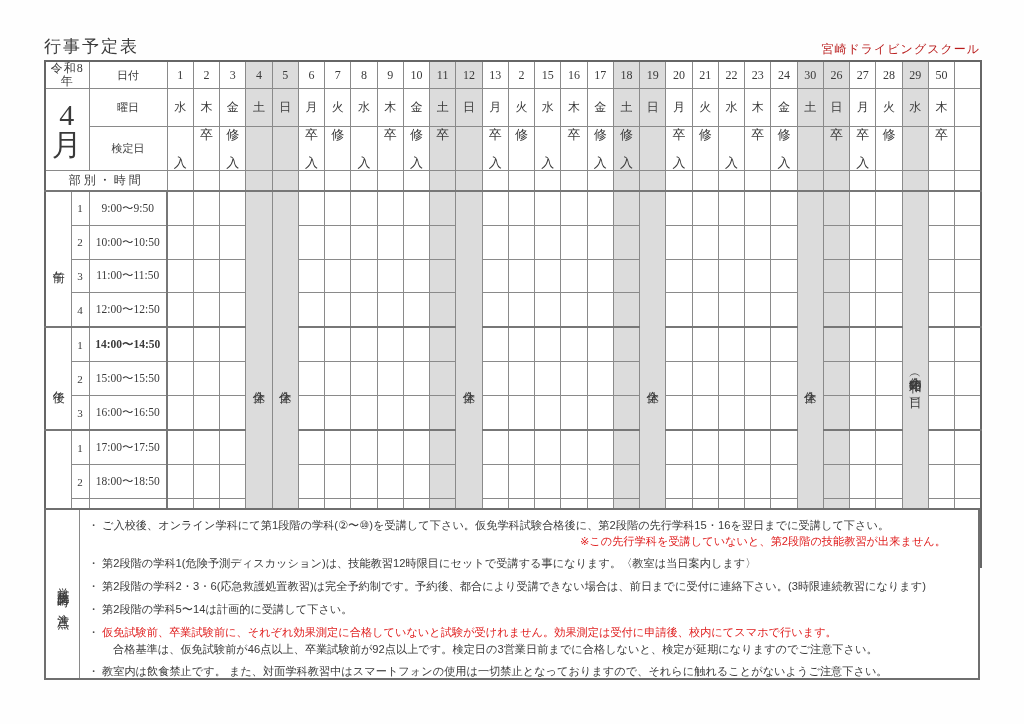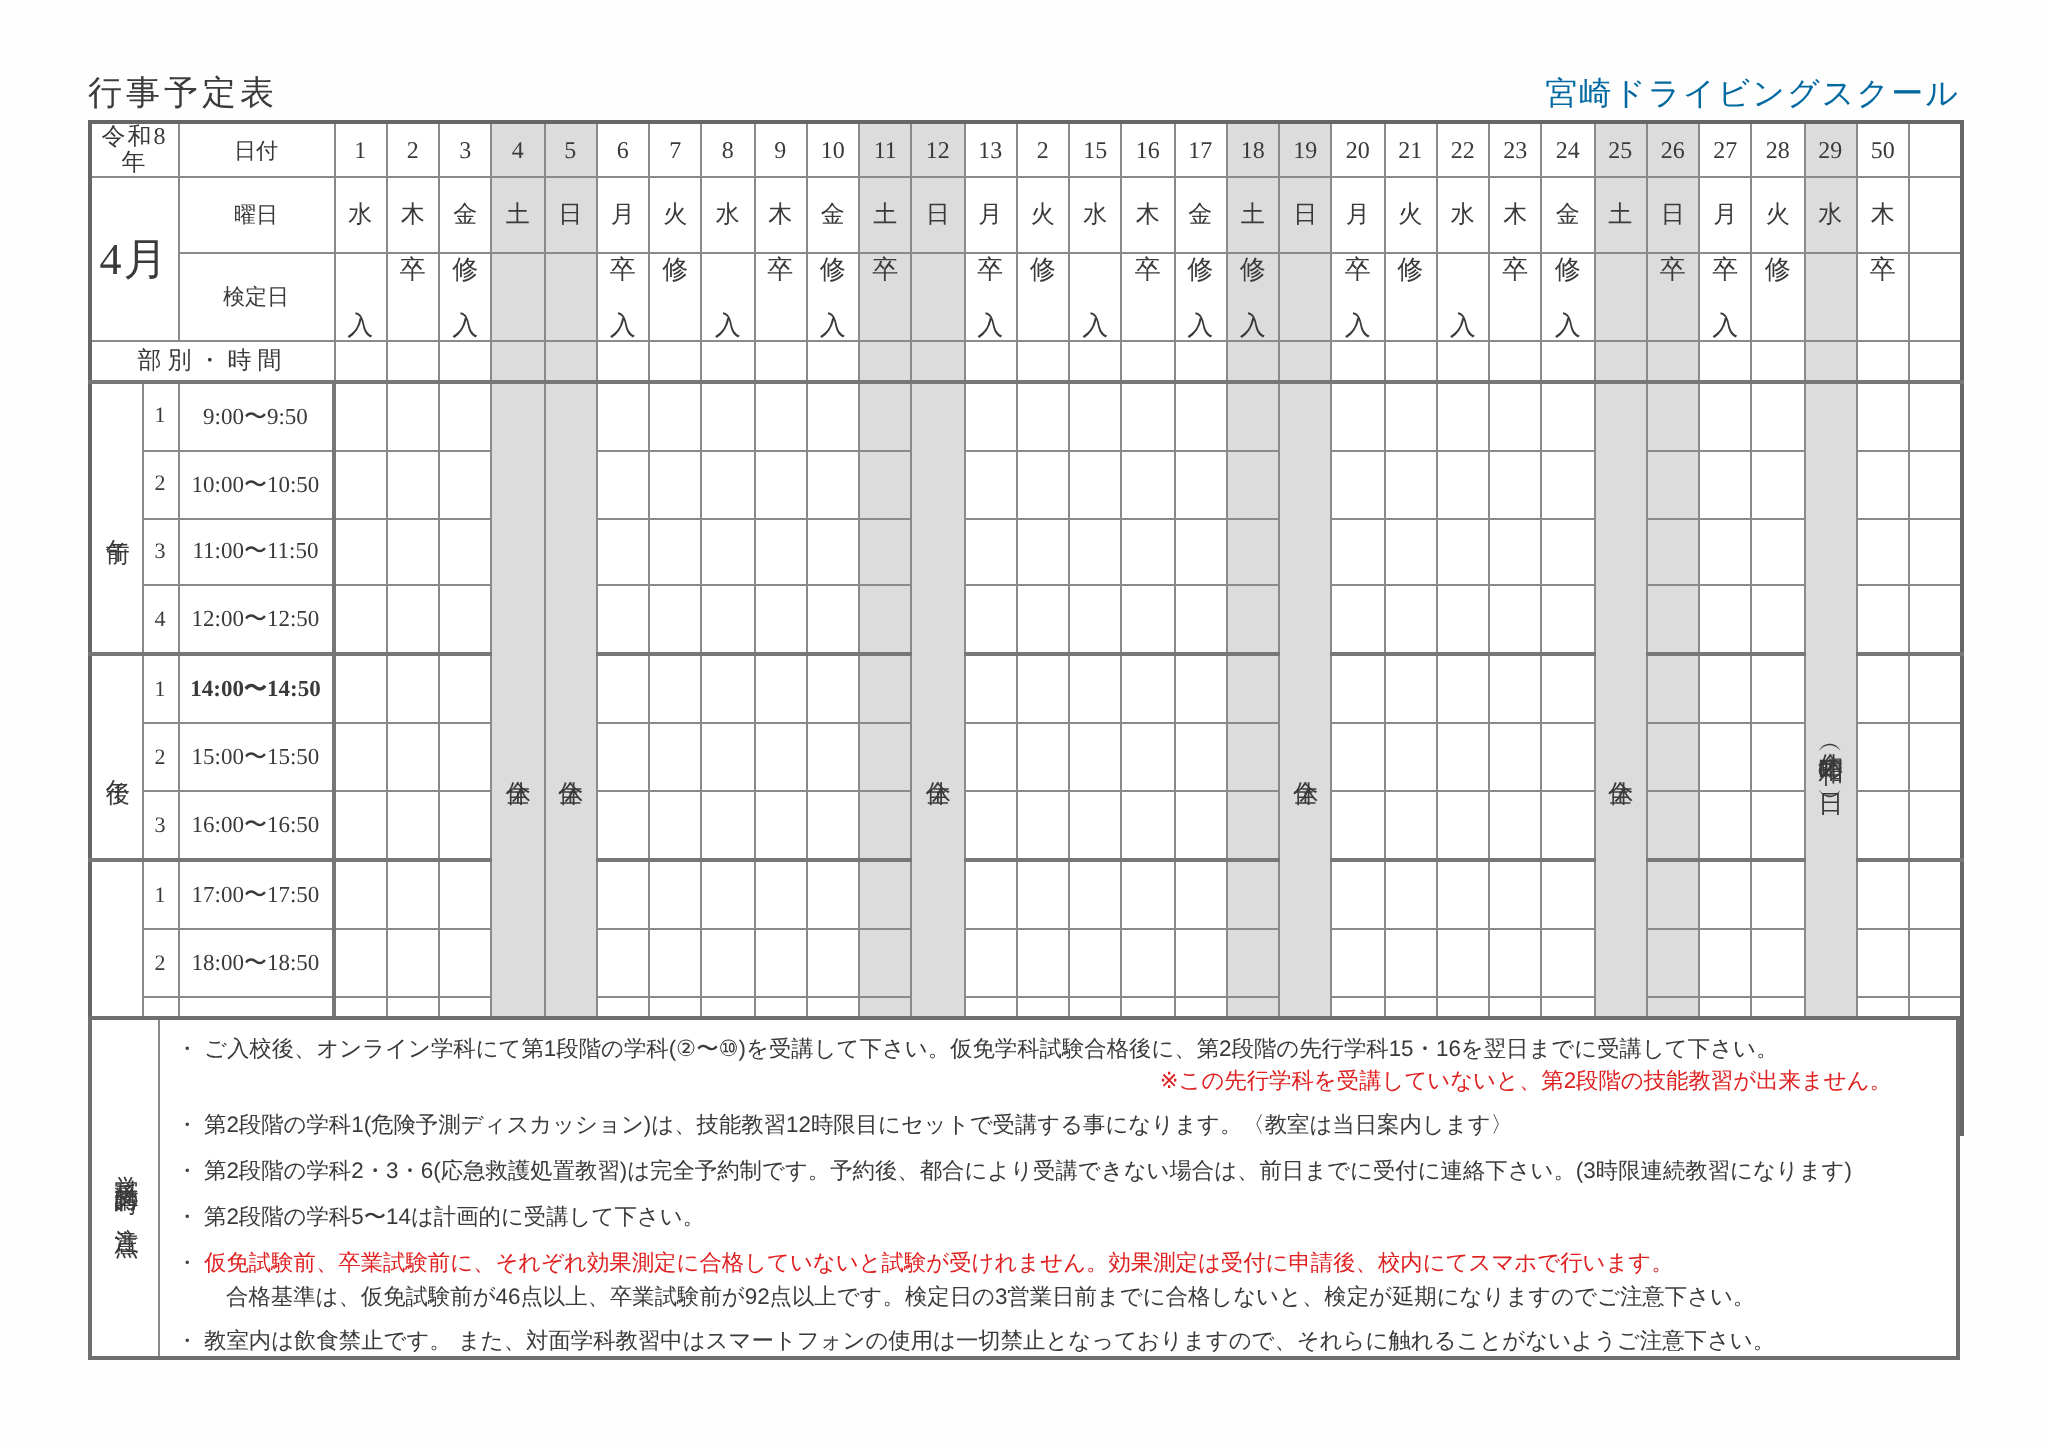--- a/index.html
+++ b/index.html
@@ -25,23 +25,23 @@
     display: flex; align-items: flex-end;
     justify-content: space-between;
   }
   #doc-title {
     font-size: 17px;
     letter-spacing: 2px;
     color: #3c3c3c;
     white-space: nowrap;
   }
   #school-name {
-    font-size: 16px;
+    font-size: 12px;
     letter-spacing: 1px;
-    color: #0369a1;
+    color: #b91c1c;
     white-space: nowrap;
   }
 
   
   #cal-wrap {
     position: absolute;
     left: 44px; top: 60px;
     width: 936px; height: 440px;
   }
   table.cal {
@@ -71,21 +71,21 @@
 
   .shade { background: #dcdcdc !important; }
 
   
   .hd-year {
     font-size: 12px;
     letter-spacing: 1px;
     line-height: 1.1;
   }
   .hd-month {
-    font-size: 22px;
+    font-size: 30px;
     letter-spacing: 1px;
     line-height: 1;
   }
   .hd-lab {
     font-size: 11px;
     letter-spacing: 0px;
     white-space: nowrap;
   }
   .hd-buntime {
     font-size: 12px;
@@ -259,21 +259,21 @@
             <td class="daynum outer-t">15</td>
             <td class="daynum outer-t">16</td>
             <td class="daynum outer-t">17</td>
             <td class="daynum outer-t shade">18</td>
             <td class="daynum outer-t shade">19</td>
             <td class="daynum outer-t">20</td>
             <td class="daynum outer-t">21</td>
             <td class="daynum outer-t">22</td>
             <td class="daynum outer-t">23</td>
             <td class="daynum outer-t">24</td>
-            <td class="daynum outer-t shade">25</td>
+            <td class="daynum outer-t shade">30</td>
             <td class="daynum outer-t shade">26</td>
             <td class="daynum outer-t">27</td>
             <td class="daynum outer-t">28</td>
             <td class="daynum outer-t shade">29</td>
             <td class="daynum outer-t">50</td>
             <td class="daynum outer-t outer-r"></td>
           </tr>
           <tr>
             <td class="hd-month outer-l" colspan="2" rowspan="2" style="height: 44px;">4月</td>
             <td class="hd-lab">曜日</td>

